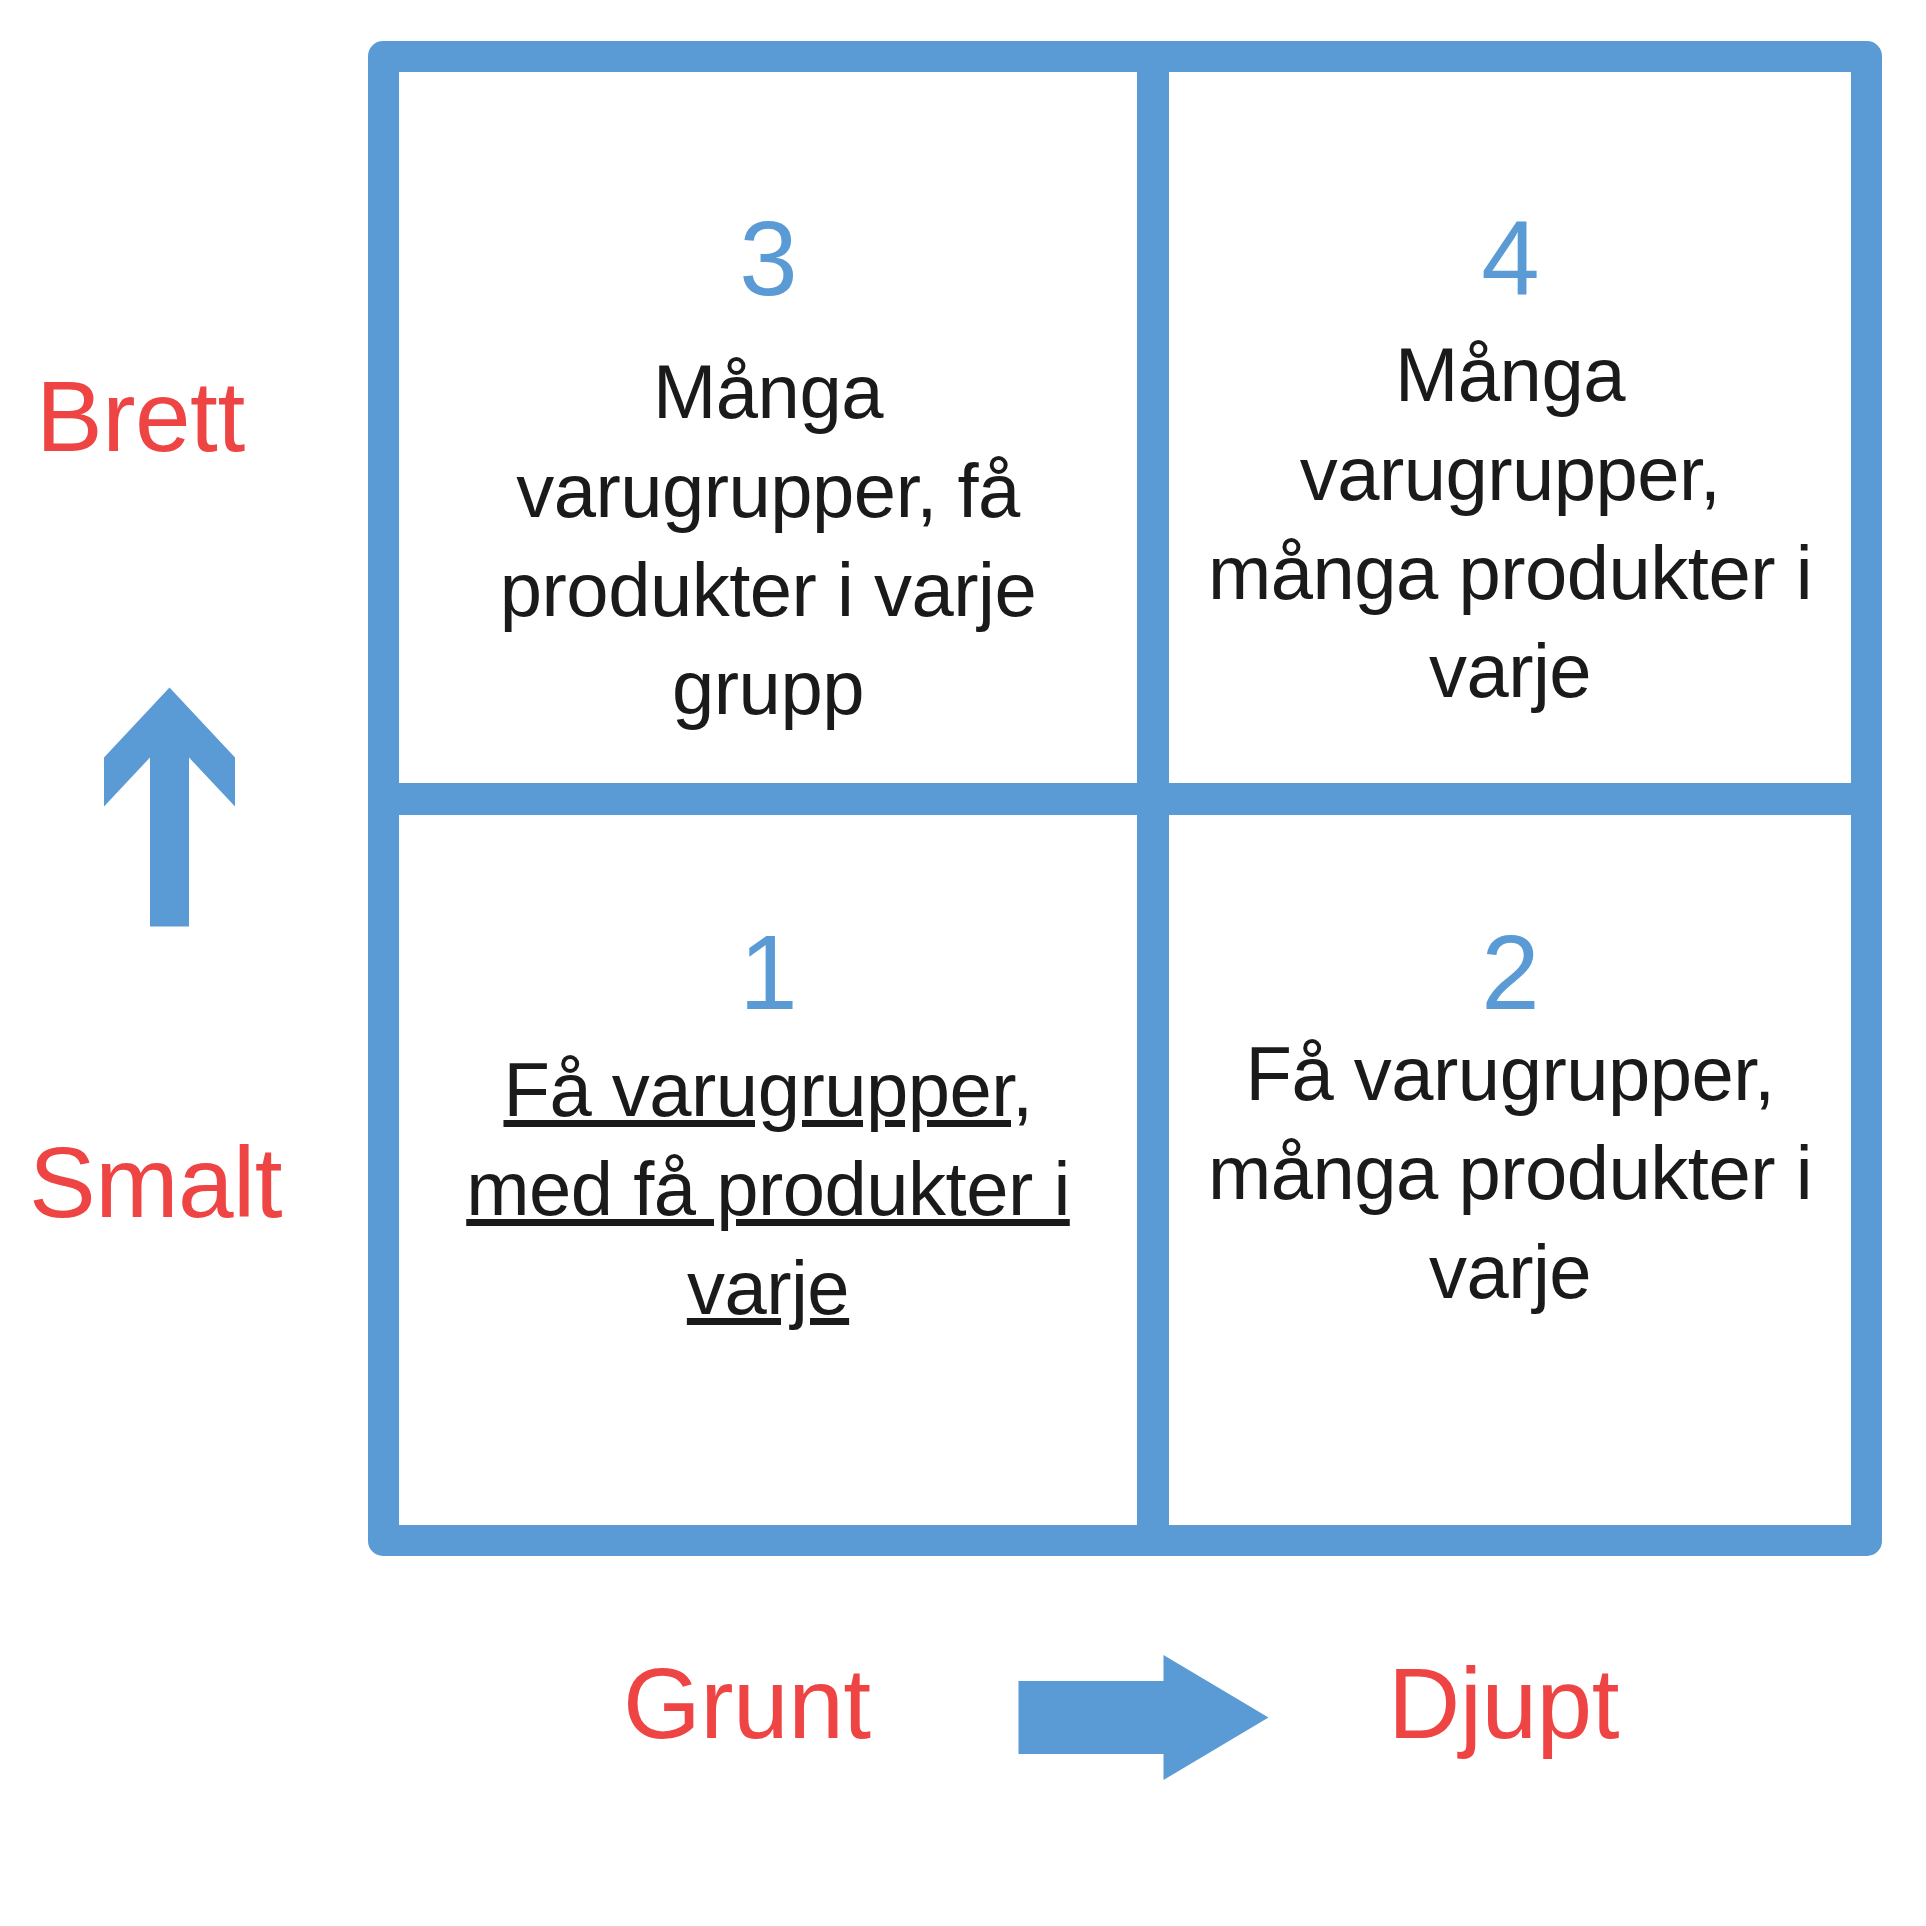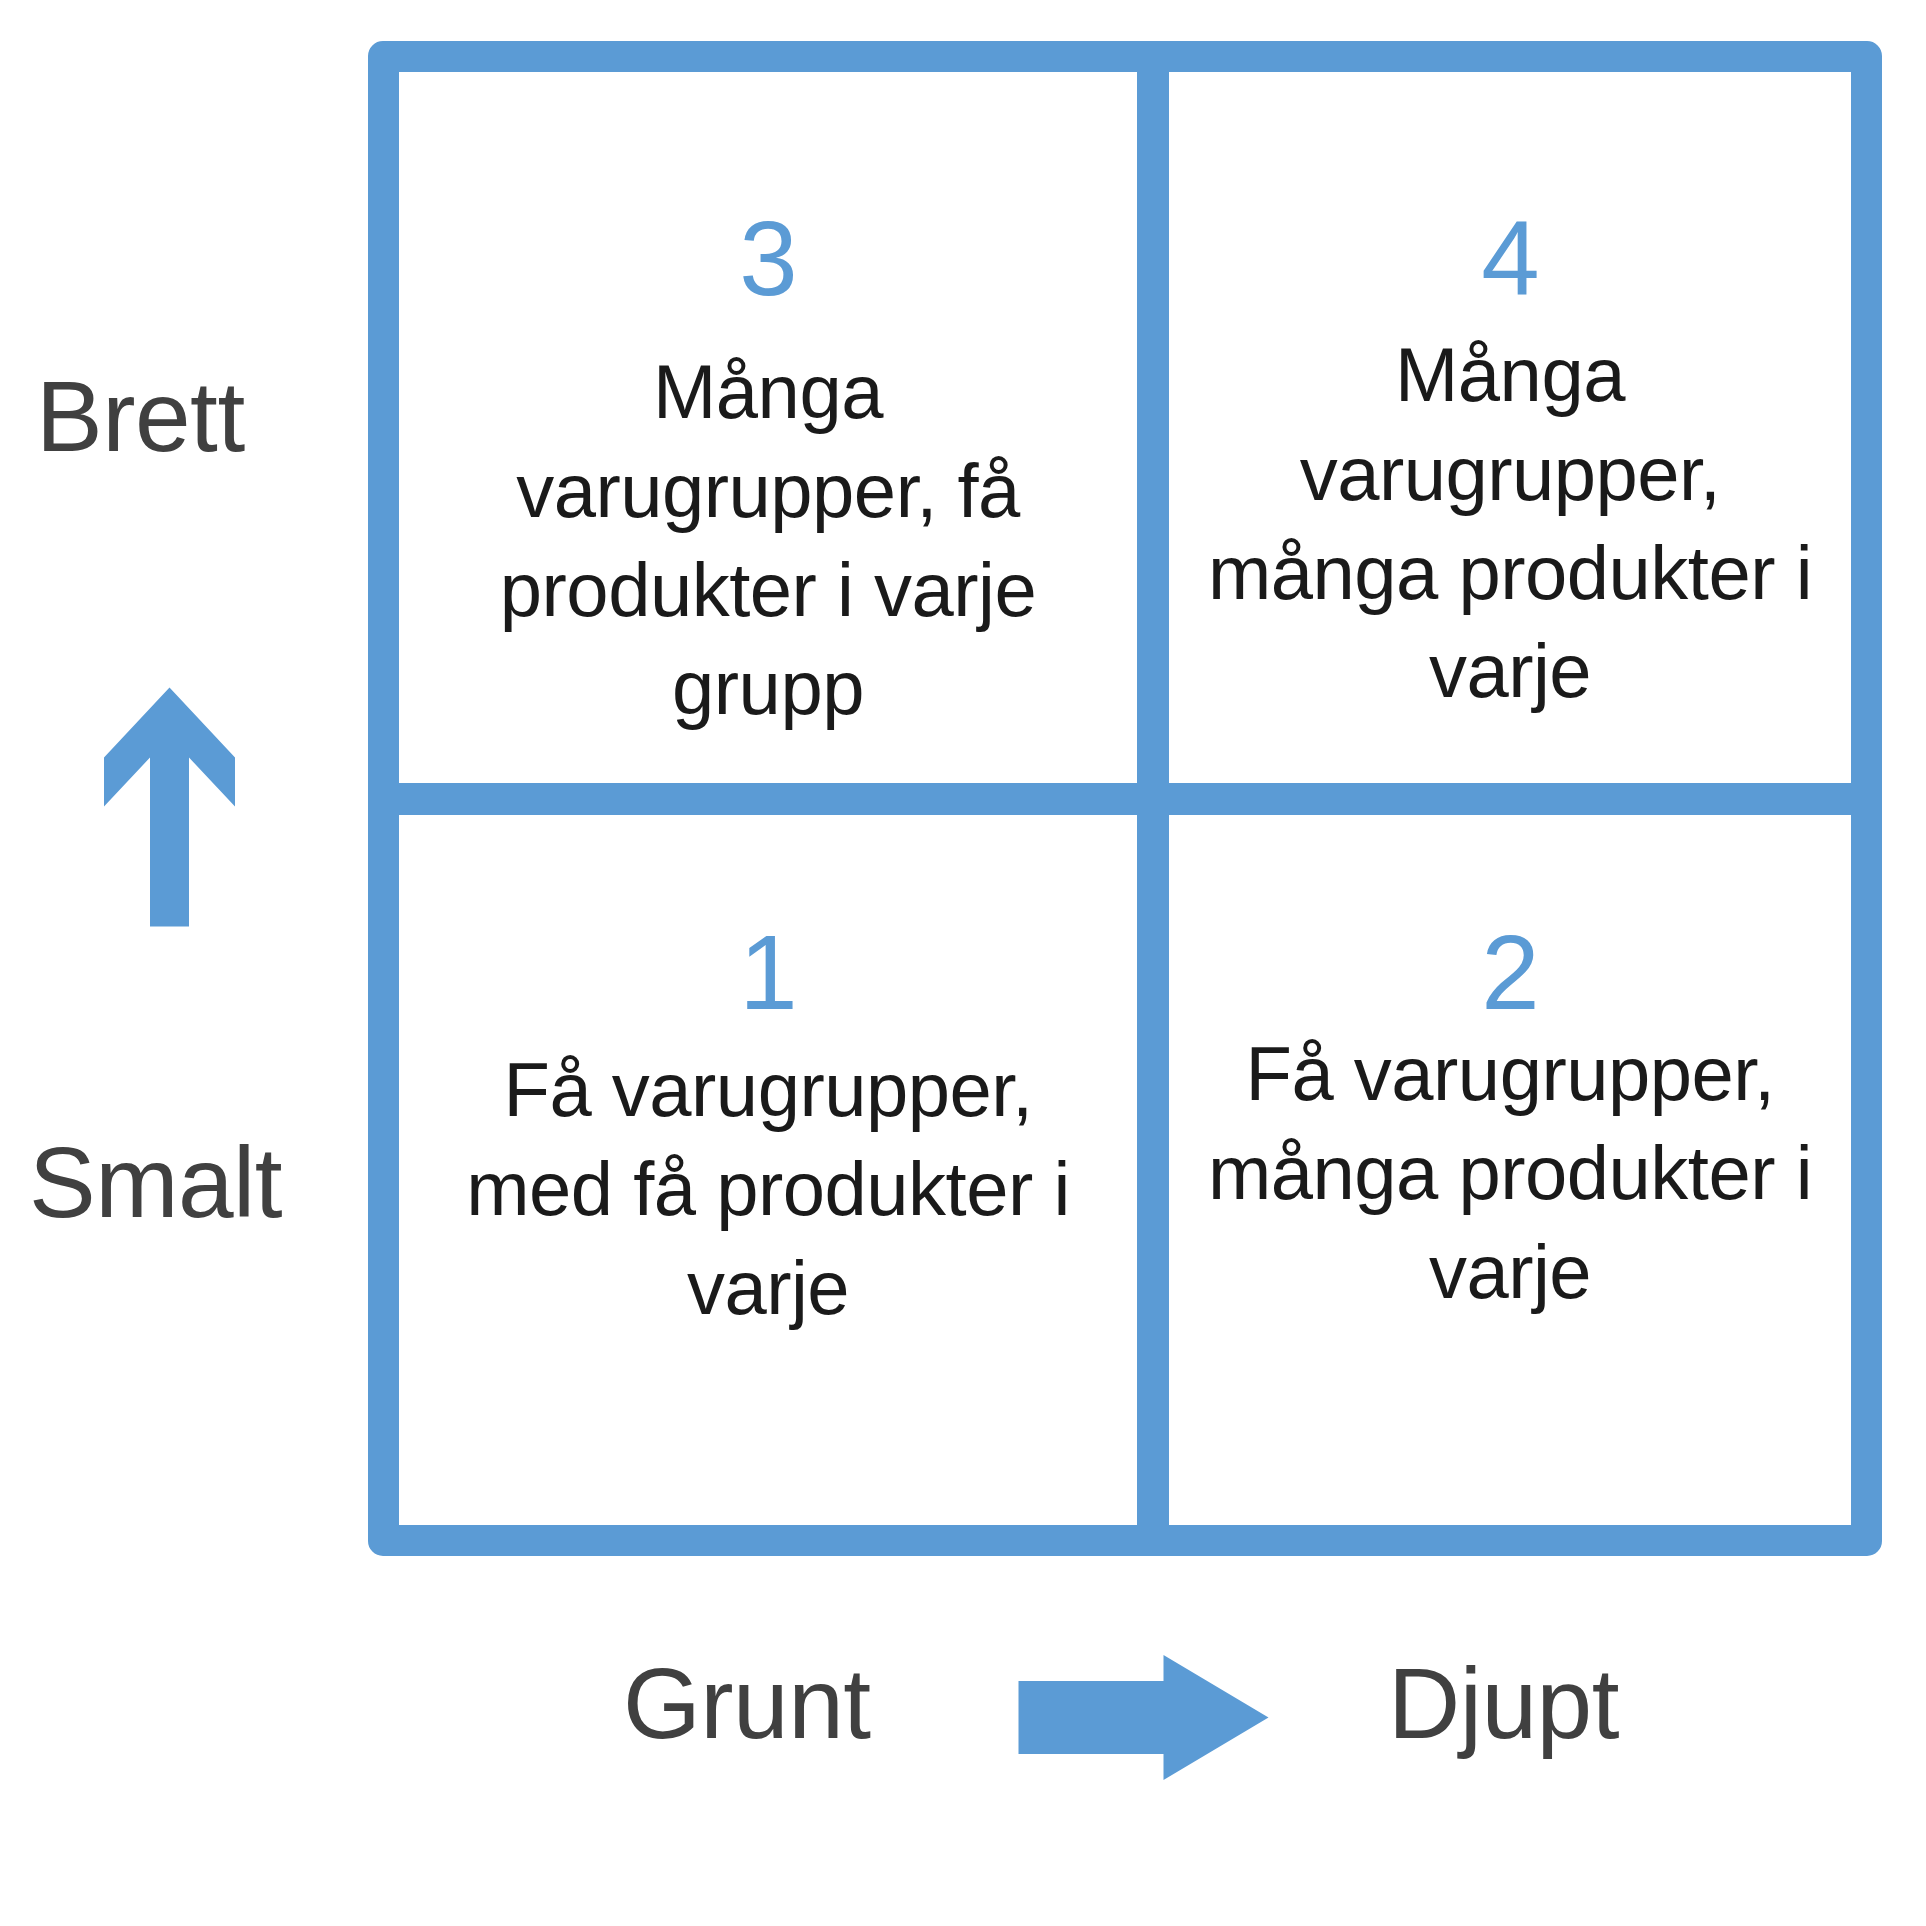--- a/index.html
+++ b/index.html
@@ -77,31 +77,31 @@
   }
 
   
   .cell-tl .cell-number { margin-top: 134px; }
   .cell-tl .cell-text   { margin-top: 32px; width: 647px; }
 
   .cell-tr .cell-number { margin-top: 134px; }
   .cell-tr .cell-text   { margin-top: 15px; width: 637px; }
 
   .cell-bl .cell-number { margin-top: 105px; }
-  .cell-bl .cell-text   { margin-top: 16px; width: 617px; }
+  .cell-bl .cell-text   { margin-top: 16px; width: 617px; text-decoration: underline; }
 
   .cell-br .cell-number { margin-top: 105px; }
   .cell-br .cell-text   { width: 637px; }
 
   
   .axis-label {
     position: absolute;
     font-size: 100px;
     line-height: 1;
-    color: #404040;
+    color: #ef4444;
     white-space: nowrap;
     letter-spacing: -0.5px;
   }
   #label-brett { left: 36px;  top: 366px; }
   #label-smalt { left: 29px;  top: 1132px; }
   #label-grunt { left: 623px; top: 1653px; }
   #label-djupt { left: 1388px; top: 1653px; }
 
   
   #arrow-up {

